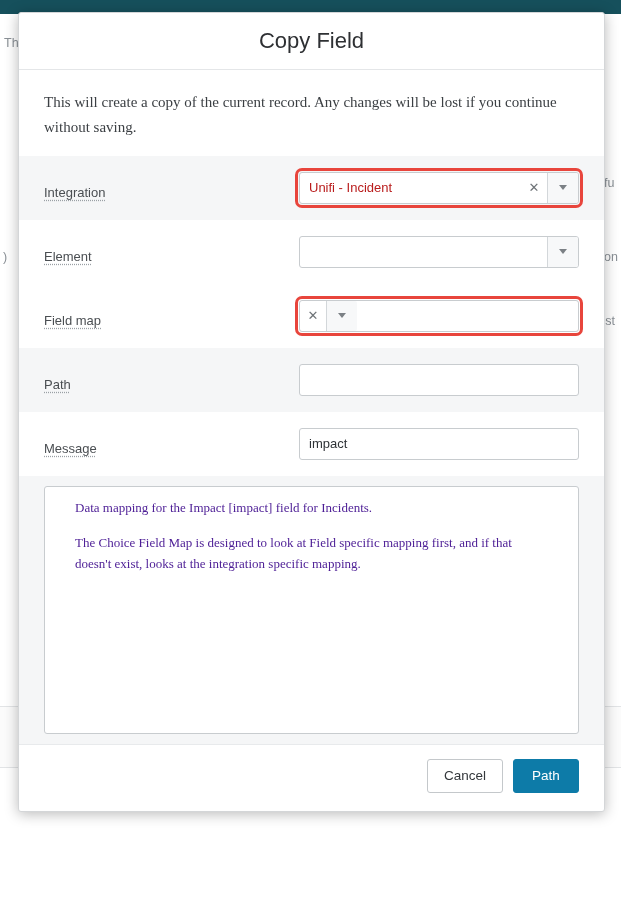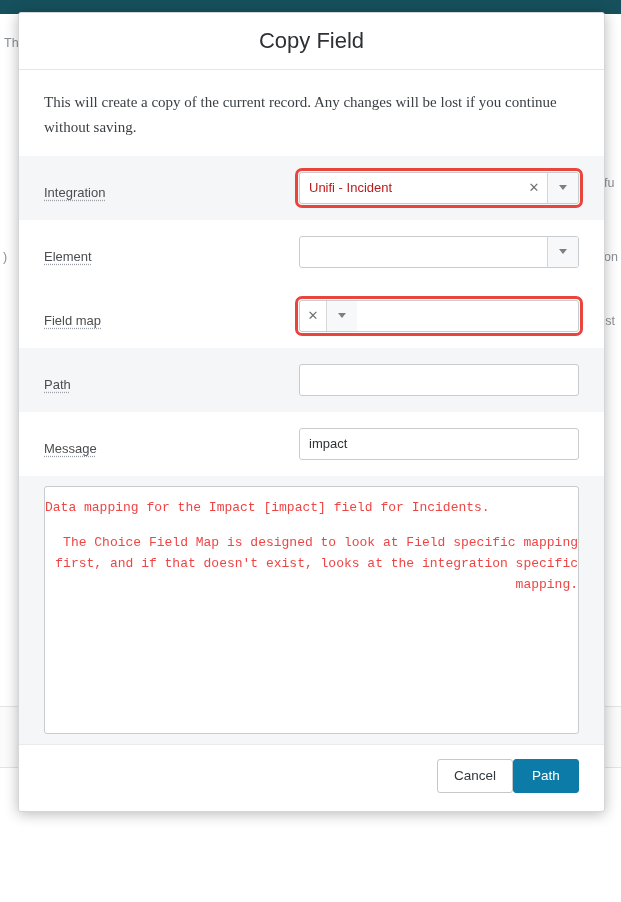--- a/index.html
+++ b/index.html
@@ -171,36 +171,37 @@
 
   .textarea-row {
     align-items: flex-start;
   }
   .desc-box {
     width: 100%;
     box-sizing: border-box;
     border: 1px solid #c8cccf;
     border-radius: 3px;
     background: #ffffff;
-    padding: 10px 0;
-    font-size: 13px;
-    color: #ef4444;
+    padding: 10px 30px;
+    font-size: 13px;
+    color: #4c1d95;
     line-height: 1.62;
     height: 248px;
     overflow: hidden;
     resize: none;
-    font-family: Liberation Mono, monospace;
+    font-family: Liberation Serif, serif;
   }
   .desc-box p { margin: 0 0 14px 0; }
-  .desc-box p:last-child { margin-bottom: 16px; text-align: right; }
+  .desc-box p:last-child { margin-bottom: 16px; }
 
   .modal-footer {
     display: flex;
     justify-content: flex-end;
     align-items: center;
+    gap: 10px;
     padding: 14px 25px 18px 25px;
     border-top: 1px solid #e8eaec;
   }
   .btn {
     height: 34px;
     min-width: 66px;
     padding: 0 16px;
     font-size: 13.5px;
     border-radius: 3px;
     cursor: pointer;

